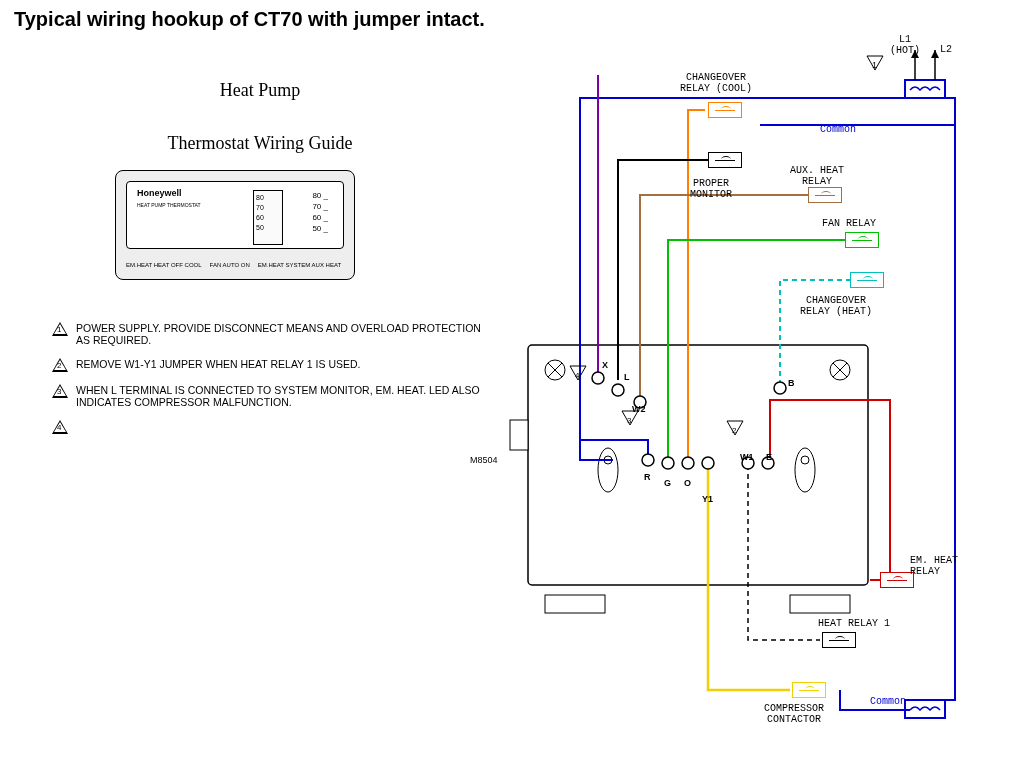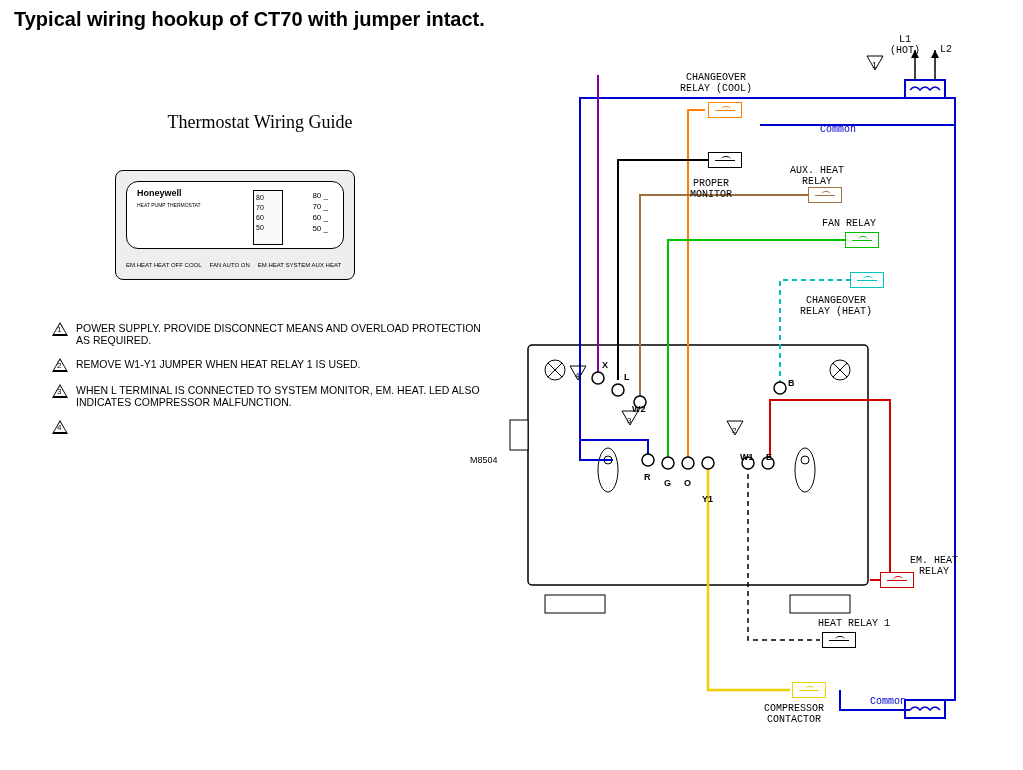--- a/index.html
+++ b/index.html
@@ -46,21 +46,21 @@
       height: 110px;
       border: 1.5px solid #000;
       background: #eee;
       border-radius: 8px;
     }
     .thermostat .inner {
       position: absolute;
       top: 10px; left: 10px; right: 10px; bottom: 30px;
       background: #fff;
       border: 1px solid #000;
-      border-radius: 12px;
+      border-radius: 4px;
     }
     .thermostat .brand {
       position: absolute;
       top: 6px; left: 10px;
       font-size: 9px;
       font-weight: bold;
     }
     .thermostat .dial {
       position: absolute;
       top: 8px; right: 60px;
@@ -173,20 +173,21 @@
       font-size: 9px;
       font-weight: bold;
     }
   </style>
 </head>
 <body>
 
 <div class="title-bar">Typical wiring hookup of CT70 with jumper intact.</div>
 
 <div class="model-header">
+  <div class="sub1">Heat Pump</div>
   <div class="sub2">Thermostat Wiring Guide</div>
 </div>
 
 <div class="thermostat">
   <div class="inner">
     <div class="brand">Honeywell</div>
     <div class="brand" style="top:20px;font-size:5px;font-weight:normal;">HEAT PUMP THERMOSTAT</div>
     <div class="dial" style="white-space:pre;">80
 70
 60
@@ -332,21 +333,21 @@
 <div class="label" style="top:72px;left:680px;white-space:pre;">CHANGEOVER
 RELAY (COOL)</div>
 <div class="label blue" style="top:124px;left:820px;">Common</div>
 <div class="label" style="top:178px;left:690px;white-space:pre;">PROPER
 MONITOR</div>
 <div class="label" style="top:165px;left:790px;white-space:pre;">AUX. HEAT
 RELAY</div>
 <div class="label" style="top:218px;left:822px;">FAN RELAY</div>
 <div class="label" style="top:295px;left:800px;white-space:pre;">CHANGEOVER
 RELAY (HEAT)</div>
-<div class="label" style="top:555px;left:910px;white-space:pre;text-align:center;">EM. HEAT
+<div class="label" style="top:555px;left:910px;white-space:pre;text-align:left;">EM. HEAT
 RELAY</div>
 <div class="label" style="top:618px;left:818px;">HEAT RELAY 1</div>
 <div class="label" style="top:655px;left:764px;white-space:pre;margin-top:48px;">COMPRESSOR
 CONTACTOR</div>
 <div class="label blue" style="top:696px;left:870px;">Common</div>
 
 <div class="term-label" style="top:360px;left:602px;">X</div>
 <div class="term-label" style="top:372px;left:624px;">L</div>
 <div class="term-label" style="top:404px;left:632px;">W2</div>
 <div class="term-label" style="top:472px;left:644px;">R</div>

